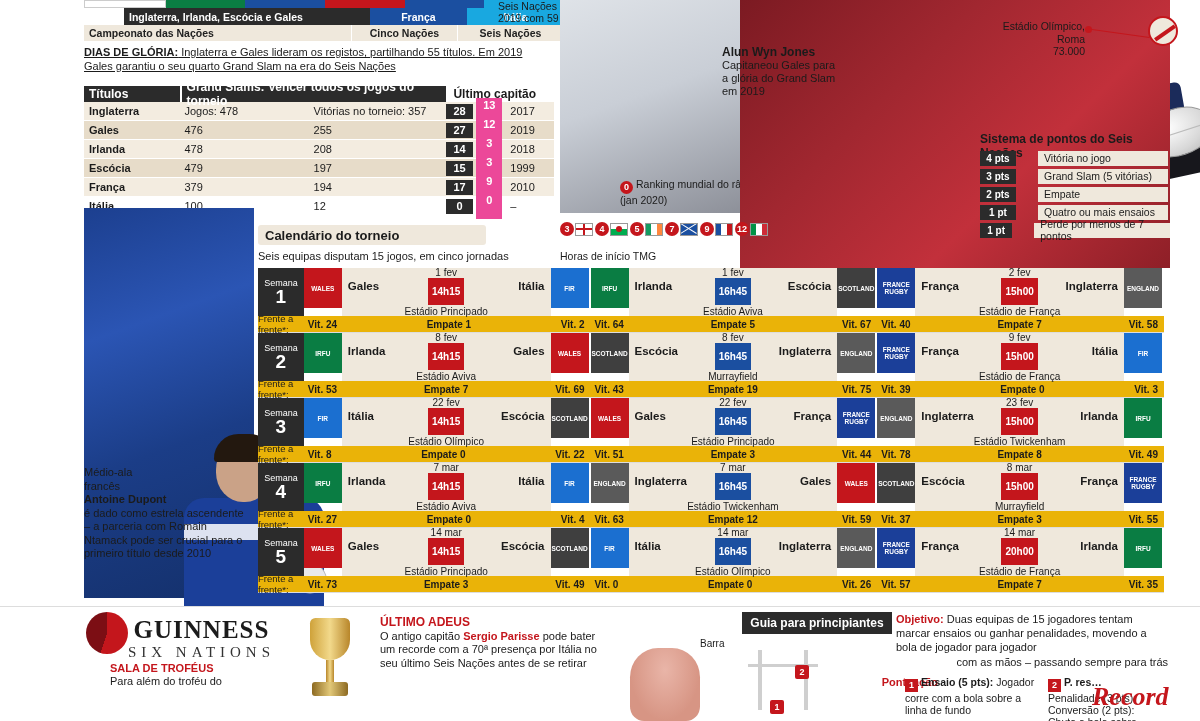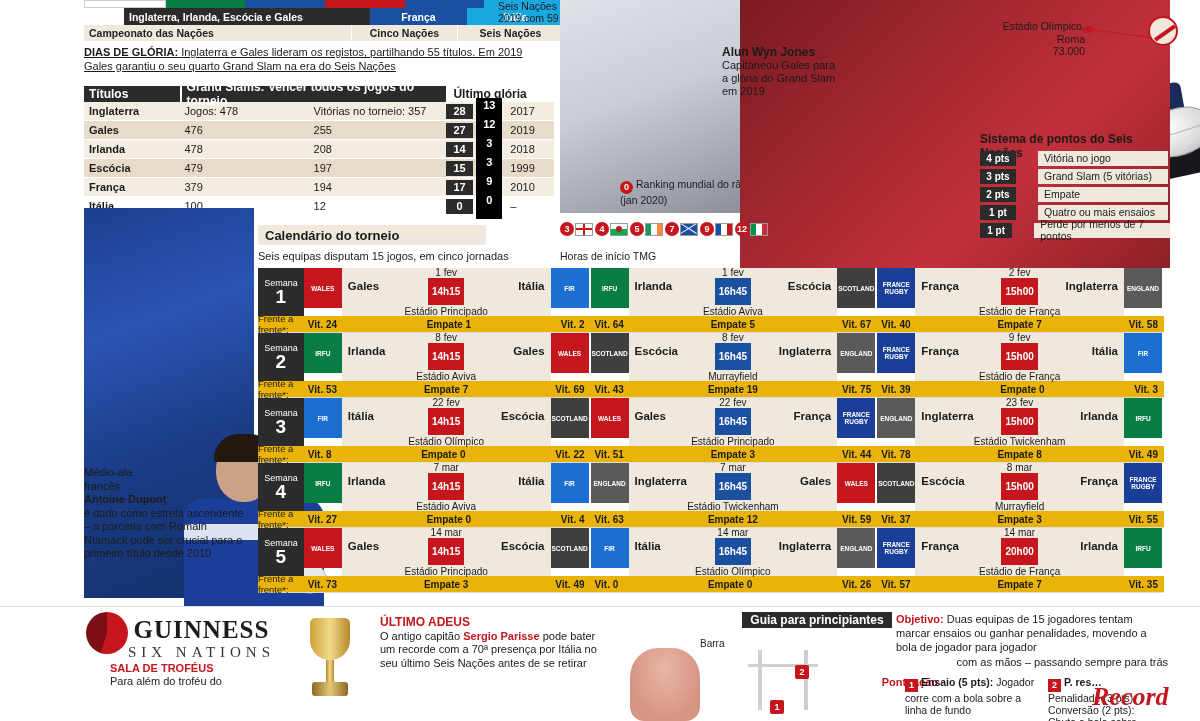--- a/index.html
+++ b/index.html
@@ -37,21 +37,21 @@
   #titles-table { top:86px; left:84px; width:470px; }
   .tt-head { display:flex; height:16px; font-size:12px; color:#fff; font-weight:bold; }
   .tt-head .h1 { width:96px; background:#2b2b2b; display:flex; align-items:center; padding-left:5px;}
   .tt-head .h2 { width:266px; background:#2b2b2b; margin-left:2px; display:flex; align-items:center; padding-left:5px;}
   .tt-head .h3 { width:106px; margin-left:2px; color:#1b1b1b; background:#fff; display:flex; align-items:center; padding-left:5px; font-weight:bold;}
   .tt-row { display:flex; height:19px; align-items:center; font-size:11px; border-bottom:1px solid #fff; }
   .tt-row .c-name { width:96px; padding-left:5px; font-weight:bold; }
   .tt-row .c-g { width:130px; padding-left:5px; }
   .tt-row .c-v { width:138px; padding-left:5px; }
   .tt-row .c-b1 { width:28px; text-align:center; font-weight:bold; color:#fff; background:#2b2b2b; margin-right:3px; line-height:15px; height:15px;}
-  .tt-row .c-b2 { width:26px; text-align:center; font-weight:bold; color:#fff; background:#000000; margin-right:8px; line-height:15px; height:26px;}
+  .tt-row .c-b2 { width:26px; text-align:center; font-weight:bold; color:#fff; background:#ec4899; margin-right:8px; line-height:15px; height:26px;}
   .tt-row .c-y { width:44px; }
   .tt-row.odd { background:#f3ece0; }
   .tt-row.even { background:#e7dcc9; }
   .tt-row.last { background:#ffffff; }
 
   
   #photo-boot { top:-2px; left:560px; width:180px; height:215px;
     background:linear-gradient(160deg,#dfe3e8 0%,#c9ced6 45%,#8d9099 100%); }
   #ball { top:110px; left:582px; width:72px; height:48px; border-radius:50%/50%;
     background:radial-gradient(ellipse at 35% 35%,#ffffff,#d8d8d8 60%,#b4b4b4);
@@ -162,21 +162,21 @@
   #trofeu-txt { top:662px; left:110px; width:180px; font-size:11px; line-height:13px; color:#c4161c; font-weight:bold; }
   #trofeu-txt span { color:#1b1b1b; font-weight:normal; }
   #trophy { top:612px; left:300px; width:60px; height:100px; }
   #trophy .cup { position:absolute; left:10px; top:6px; width:40px; height:42px; background:linear-gradient(90deg,#cfa23a,#f2d98b,#b8862a); border-radius:6px 6px 22px 22px;}
   #trophy .stem { position:absolute; left:26px; top:48px; width:8px; height:24px; background:linear-gradient(90deg,#b8862a,#f2d98b,#b8862a);}
   #trophy .base { position:absolute; left:12px; top:70px; width:36px; height:14px; background:linear-gradient(90deg,#8d6a22,#e2c878,#8d6a22); border-radius:3px;}
   #adeus { top:616px; left:380px; width:220px; font-size:11px; line-height:13.5px; }
   #adeus .ttl { color:#c4161c; font-weight:bold; font-size:12px; }
   #adeus b { color:#c4161c; }
 
-  #guia-title { top:612px; left:742px; width:150px; height:16px; background:#2b2b2b; color:#fff;
+  #guia-title { top:612px; left:742px; width:150px; height:22px; background:#2b2b2b; color:#fff;
       font-size:12px; font-weight:bold; display:flex; align-items:center; justify-content:center; }
   #guia-body { top:612px; left:896px; width:272px; font-size:11px; line-height:14px; }
   #guia-body b { color:#c4161c; }
   #guia-body2 { top:655px; left:896px; width:272px; font-size:11px; line-height:14px; text-align:right;}
   #pontuacao { top:676px; left:838px; width:100px; font-size:11px; font-weight:bold; color:#c4161c; text-align:right;}
   #pt1 { top:676px; left:905px; width:130px; font-size:10.5px; line-height:12px;}
   #pt2 { top:676px; left:1048px; width:125px; font-size:10.5px; line-height:12px;}
   .minibadge { display:inline-block; width:13px; height:13px; background:#c4161c; color:#fff; font-size:9px;
       font-weight:bold; text-align:center; line-height:13px; margin-right:3px; vertical-align:-2px;}
   #field { top:640px; left:620px; width:210px; height:81px; background:#ffffff; }
@@ -217,21 +217,21 @@
 <div id="points-note" class="abs">Seis Nações de 2019 com 59 pontos</div>
 
 <div id="dias-title" class="abs">
   <b>DIAS DE GLÓRIA:</b><span> Inglaterra e Gales lideram os registos, partilhando 55 títulos. Em 2019 Gales garantiu o seu quarto Grand Slam na era do Seis Nações</span>
 </div>
 
 <div id="titles-table" class="abs">
   <div class="tt-head">
     <div class="h1">Títulos</div>
     <div class="h2">Grand Slams: Vencer todos os jogos do torneio</div>
-    <div class="h3">Último glória</div>
+    <div class="h3">Último capitão</div>
   </div>
 
   <div class="tt-row odd">
     <div class="c-name">Inglaterra</div>
     <div class="c-g">Jogos: 478</div>
     <div class="c-v">Vitórias no torneio: 357</div>
     <div class="c-b1">28</div>
     <div class="c-b2">13</div>
     <div class="c-y">2017</div>
   </div>

